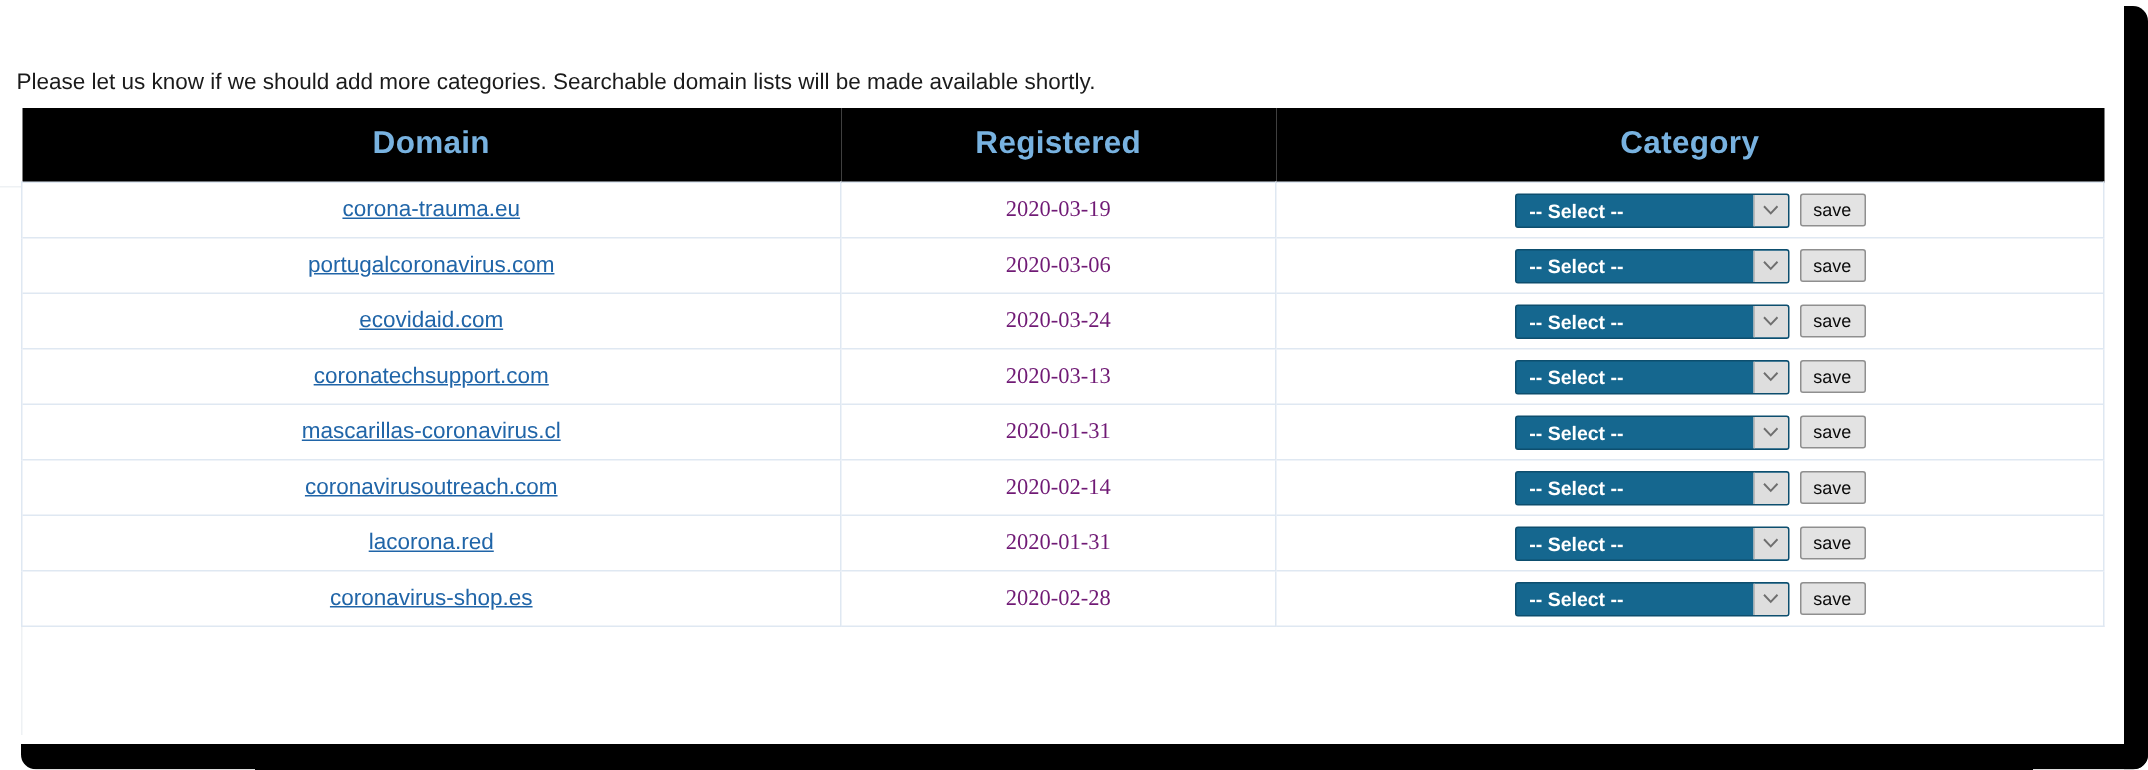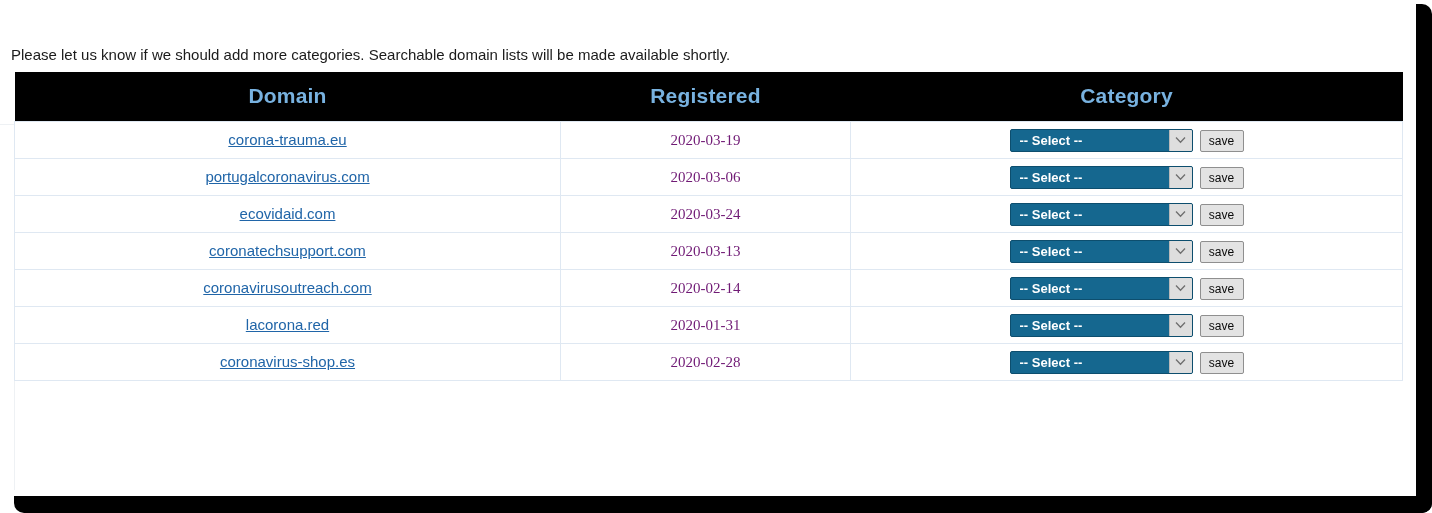--- a/index.html
+++ b/index.html
@@ -126,21 +126,21 @@
   }
   .reg-date {
     color: #701a75;
     font-size: 15px;
     font-family: Liberation Serif, serif;
   }
 
   
   .cat-wrap {
     display: flex;
-    align-items: flex-end;
+    align-items: flex-start;
     justify-content: center;
     gap: 7px;
   }
   .styled-select {
     position: relative;
     width: 183px;
     height: 23px;
     background: #15678f;
     border: 1px solid #0d4e6e;
     border-radius: 2px;
@@ -272,20 +272,37 @@
                     <svg width="11" height="8" viewBox="0 0 11 8" aria-hidden="true">
                       <path d="M1 1.5 L5.5 6.2 L10 1.5" fill="none" stroke="#6f6f6f" stroke-width="1.3"></path>
                     </svg>
                   </span>
                 </div>
                 <button class="save-btn">save</button>
               </div>
             </td>
           </tr>
           <tr>
+            <td><a class="domain-link">mascarillas-coronavirus.cl</a></td>
+            <td><span class="reg-date">2020-01-31</span></td>
+            <td>
+              <div class="cat-wrap">
+                <div class="styled-select">
+                  <span class="sel-label">-- Select --</span>
+                  <span class="sel-arrow">
+                    <svg width="11" height="8" viewBox="0 0 11 8" aria-hidden="true">
+                      <path d="M1 1.5 L5.5 6.2 L10 1.5" fill="none" stroke="#6f6f6f" stroke-width="1.3"></path>
+                    </svg>
+                  </span>
+                </div>
+                <button class="save-btn">save</button>
+              </div>
+            </td>
+          </tr>
+          <tr>
             <td><a class="domain-link">coronavirusoutreach.com</a></td>
             <td><span class="reg-date">2020-02-14</span></td>
             <td>
               <div class="cat-wrap">
                 <div class="styled-select">
                   <span class="sel-label">-- Select --</span>
                   <span class="sel-arrow">
                     <svg width="11" height="8" viewBox="0 0 11 8" aria-hidden="true">
                       <path d="M1 1.5 L5.5 6.2 L10 1.5" fill="none" stroke="#6f6f6f" stroke-width="1.3"></path>
                     </svg>

